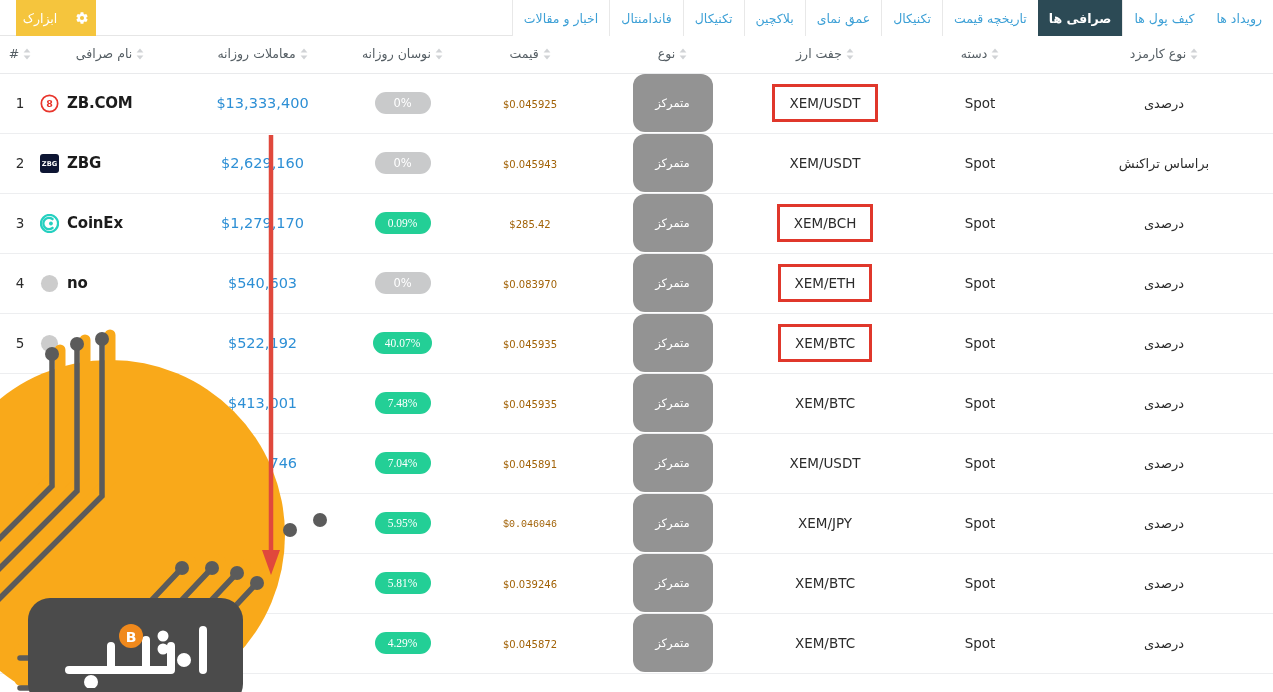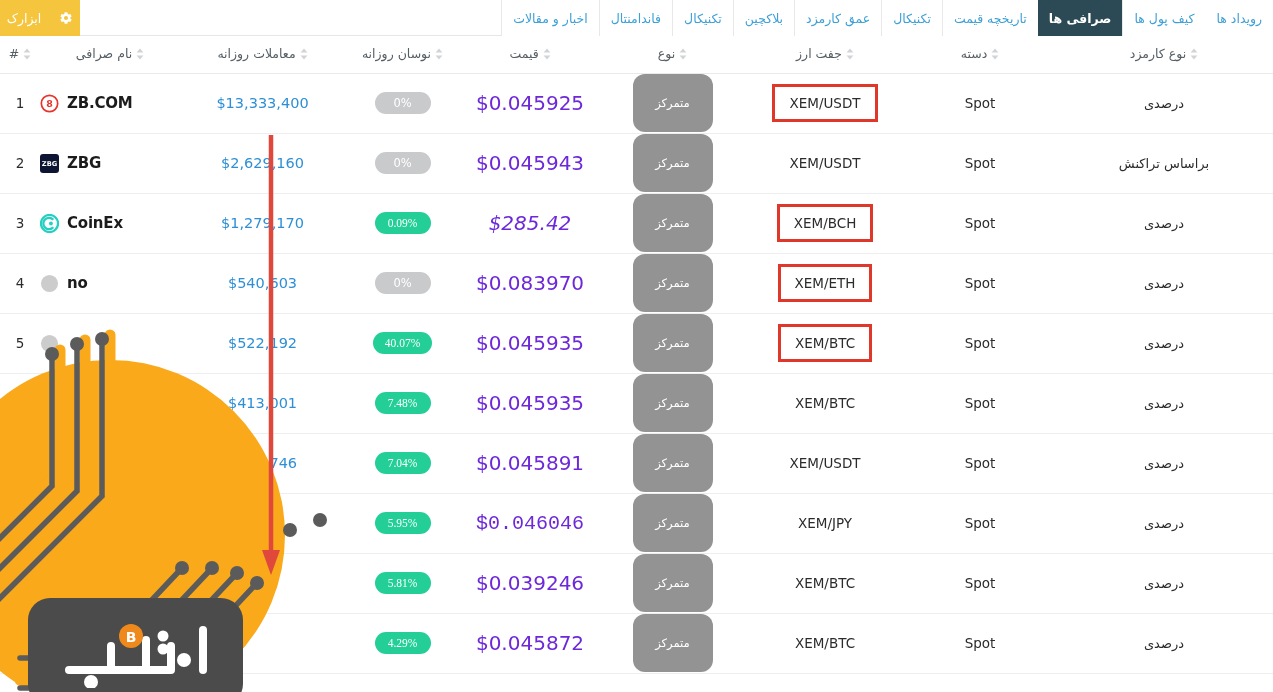--- a/index.html
+++ b/index.html
@@ -18,21 +18,21 @@
     height: 36px;
     width: 1273px;
     background: #ffffff;
     border-bottom: 1px solid #e6e6e6;
     display: flex;
     flex-direction: row-reverse;
     align-items: stretch;
   }
   .widget-btn {
     position: absolute;
-    left: 0; top: 0;
+    left: 16px; top: 0;
     width: 80px; height: 36px;
     background: #f5c53d;
     color: #ffffff;
     display: flex;
     align-items: center;
     justify-content: center;
     gap: 18px;
     font-size: 12.5px;
     cursor: pointer;
     z-index: 5;
@@ -137,21 +137,21 @@
     min-width: 56px;
     padding: 4px 12px;
     border-radius: 11px;
     font-size: 11.5px;
     color: #ffffff;
     line-height: 14px;
   }
   .badge.zero { background: #c9cacb; }
   .badge.up   { background: #23cf96; font-family: Liberation Serif, serif; }
 
-  .price { font-size: 20px; color: #6d28d9; direction: ltr; }
+  .price { font-size: 10px; color: #a16207; direction: ltr; }
 
   .pill-type {
     display: inline-block;
     min-width: 80px;
     padding: 22px 14px;
     border-radius: 12px;
     background: #939393;
     color: #ffffff;
     font-size: 11.5px;
     line-height: 14px;
@@ -217,21 +217,21 @@
     </span>
     <span>ابزارک</span>
   </div>
 
   <nav class="nav" id="nav-root">
       <div class="nav-item">رویداد ها</div>
       <div class="nav-item">کیف پول ها</div>
       <div class="nav-item active">صرافی ها</div>
       <div class="nav-item">تاریخچه قیمت</div>
       <div class="nav-item">تکنیکال</div>
-      <div class="nav-item">عمق کارمزد</div>
+      <div class="nav-item">عمق نمای</div>
       <div class="nav-item">بلاکچین</div>
       <div class="nav-item">تکنیکال</div>
       <div class="nav-item">فاندامنتال</div>
       <div class="nav-item">اخبار و مقالات</div>
     </nav>
 </div>
 
 <div class="table-wrap">
 
   <table class="ex">
@@ -354,21 +354,21 @@
                   <circle cx="10" cy="10" r="9" fill="none" stroke="#25d0c0" stroke-width="2.4"></circle>
                   <path d="M14 6 A6 6 0 1 0 14 14" fill="none" stroke="#25d0c0" stroke-width="2.4"></path>
                   <circle cx="11.5" cy="10" r="2" fill="#25d0c0"></circle>
                 </svg>
               </span>
               <span class="ex-name">CoinEx</span>
             </div>
           </td>
           <td class="c-vol" style="width: 165px;"><span class="vol">$1,279,170</span></td>
           <td style="width: 115px;"><span class="badge up">0.09%</span></td>
-          <td style="width: 140px; font-style: italic;"><span class="price">$285.42</span></td>
+          <td style="width: 140px;"><span class="price">$285.42</span></td>
           <td style="width: 145px;"><span class="pill-type">متمرکز</span></td>
           <td style="width: 160px;"><span class="pair boxed">XEM/BCH</span></td>
           <td style="width: 150px;"><span class="cat">Spot</span></td>
           <td style="width: 218px;"><span class="fee">درصدی</span></td>
         </tr>
         <tr>
           <td class="c-rank" style="width: 40px;">4</td>
           <td class="c-name" style="width: 140px;">
             <div class="name-cell">
               <span class="ex-logo">

